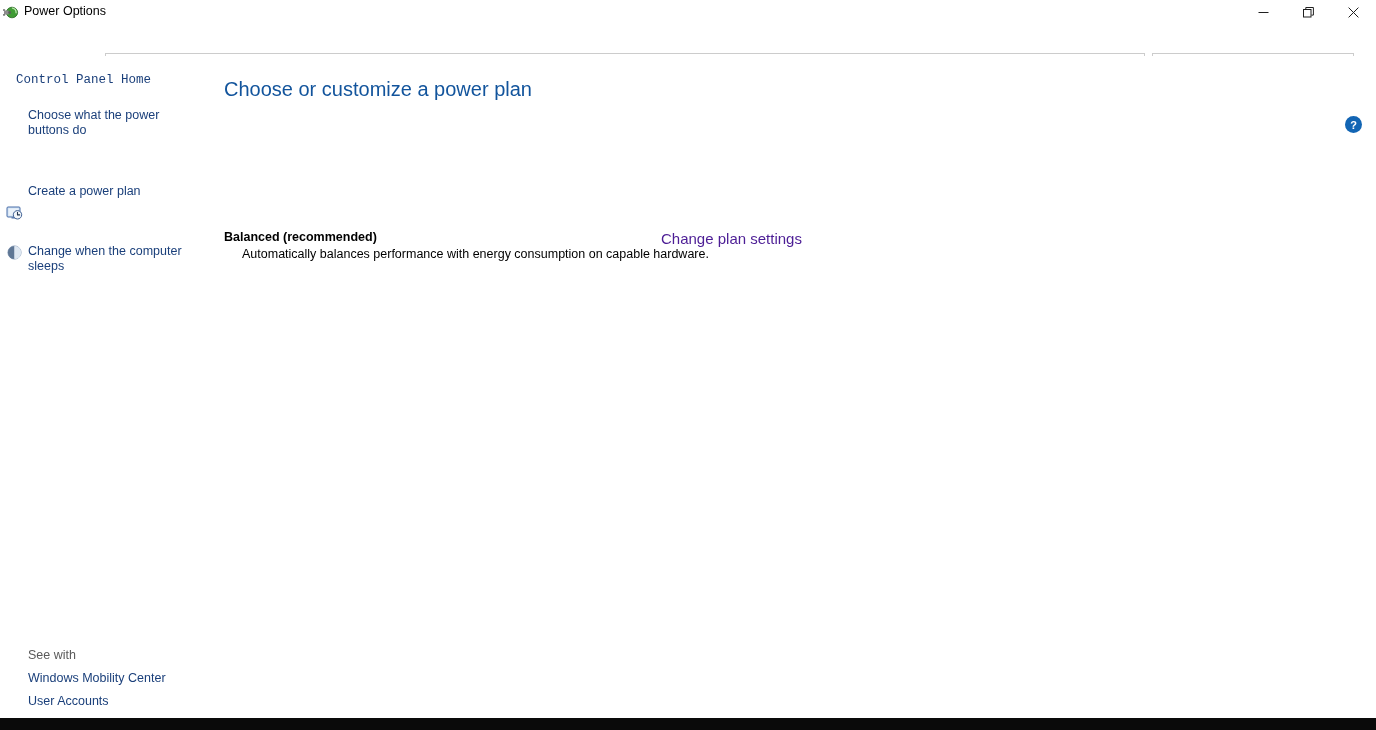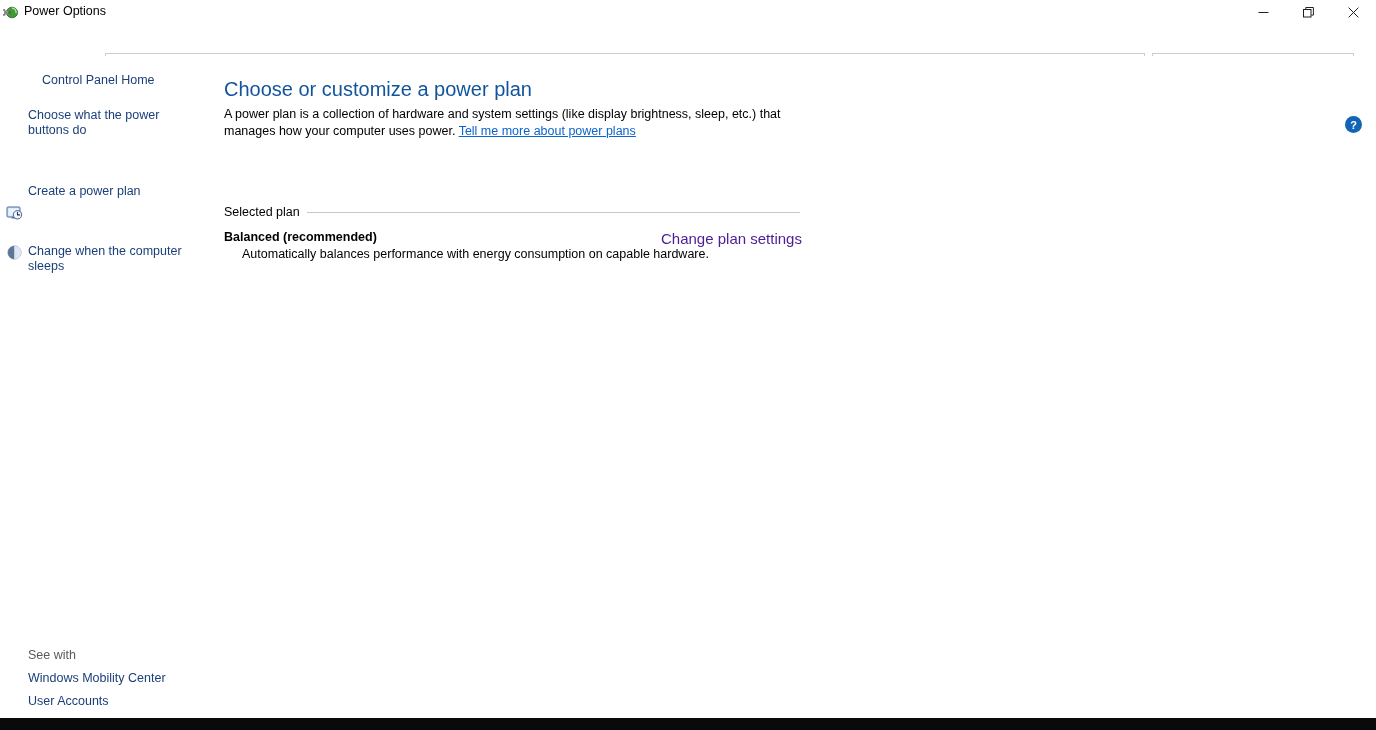--- a/index.html
+++ b/index.html
@@ -262,21 +262,21 @@
           <line x1="8.2" y1="8.2" x2="11.8" y2="11.8" stroke="currentColor" stroke-width="1.1" stroke-linecap="round"></line>
         </svg>
       </span>
     </div>
   </div>
 
   <div class="content-area">
 
     <div class="sidebar">
 
-      <div class="side-link" style="left:42px; top:17px; width:150px;">
+      <div class="side-link" style="left:16px; top:17px; width:150px;font-family:Liberation Mono, monospace;">
         <span>Control Panel Home</span>
       </div>
 
       <div class="side-link" style="left:28px; top:52px; width:140px;">
         <span>Choose what the power buttons do</span>
       </div>
 
 
       <div class="side-link" style="left:28px; top:128px; width:150px;">
         <span>Create a power plan</span>
@@ -311,28 +311,21 @@
       </div>
       <div class="side-link" style="left:28px; top:638px; width:160px;">
         <span>User Accounts</span>
       </div>
     </div>
 
     <div class="main">
 
       <div class="page-title">Choose or customize a power plan</div>
 
-      <div class="page-desc">
-        <span>A power plan is a collection of hardware and system settings (like display brightness, sleep, etc.) that manages how your computer uses power. </span><span class="inline-link">Tell me more about power plans</span>
-      </div>
-
-      <div class="group-head">
-        <div class="group-rule"></div>
-        <div class="group-head-text">Selected plan</div>
-      </div>
+
 
       <div class="plan-name">Balanced (recommended)</div>
       <div class="plan-desc">Automatically balances performance with energy consumption on capable hardware.</div>
       <div class="plan-settings-link">Change plan settings</div>
 
       <div class="help-btn">
         <span>?</span>
       </div>
     </div>
 

